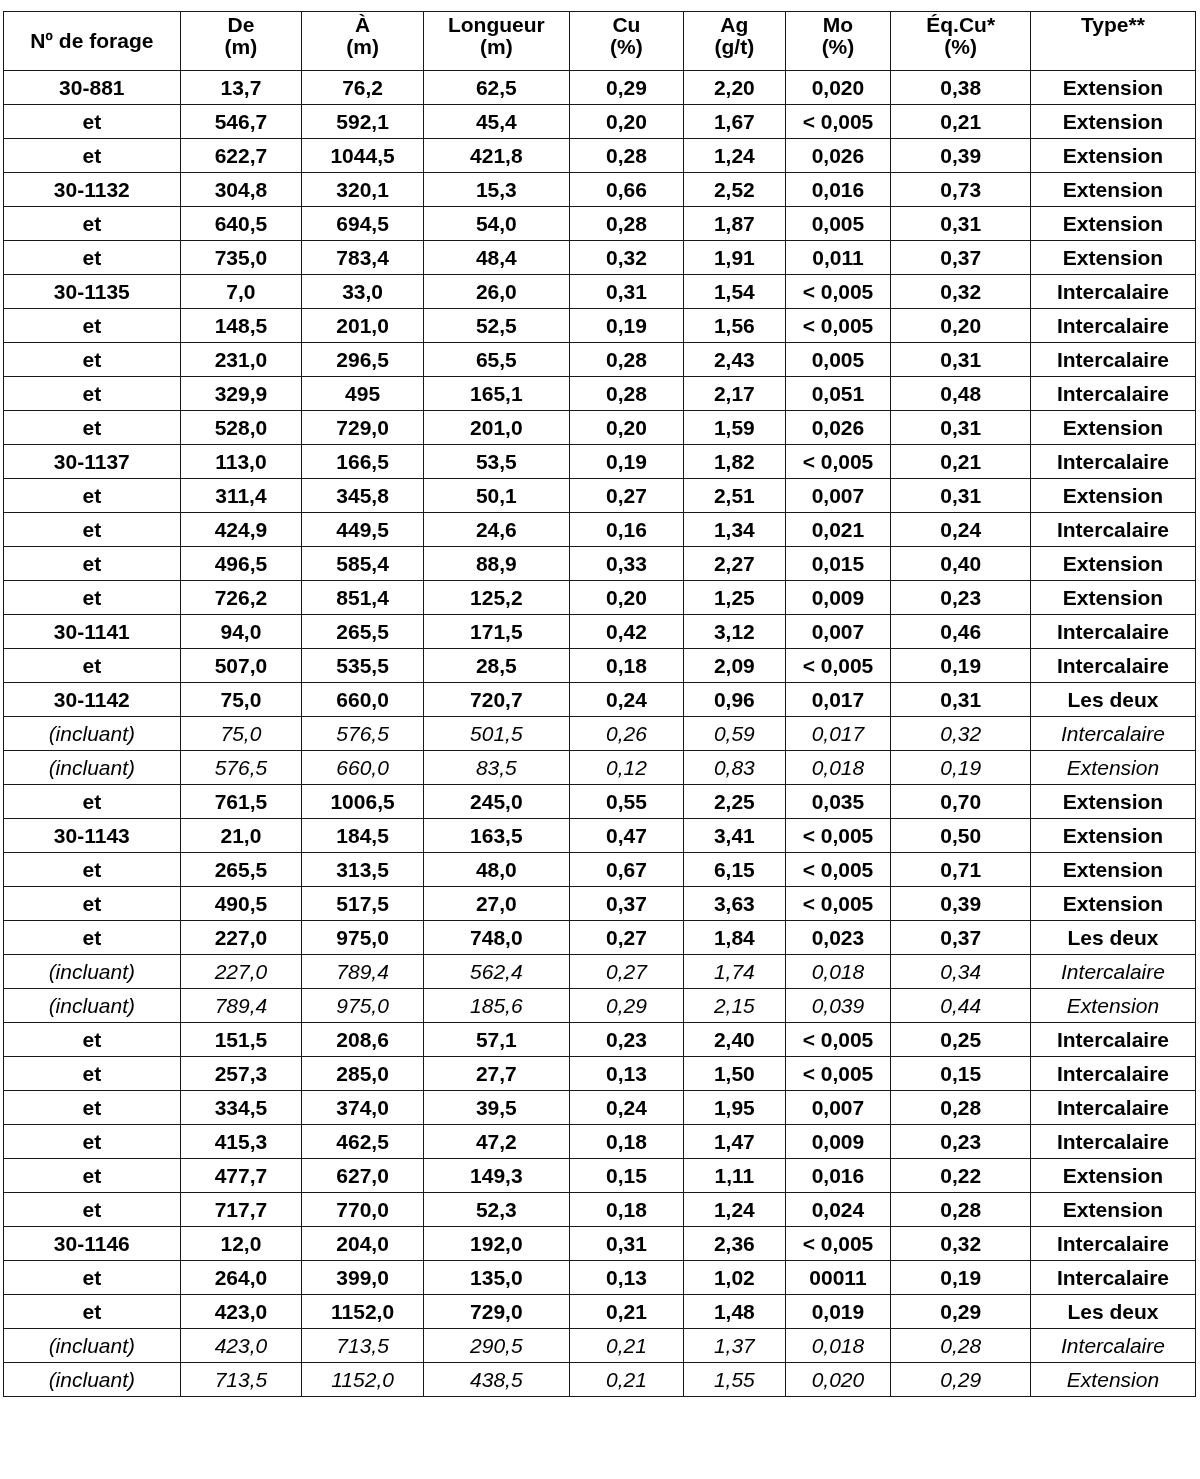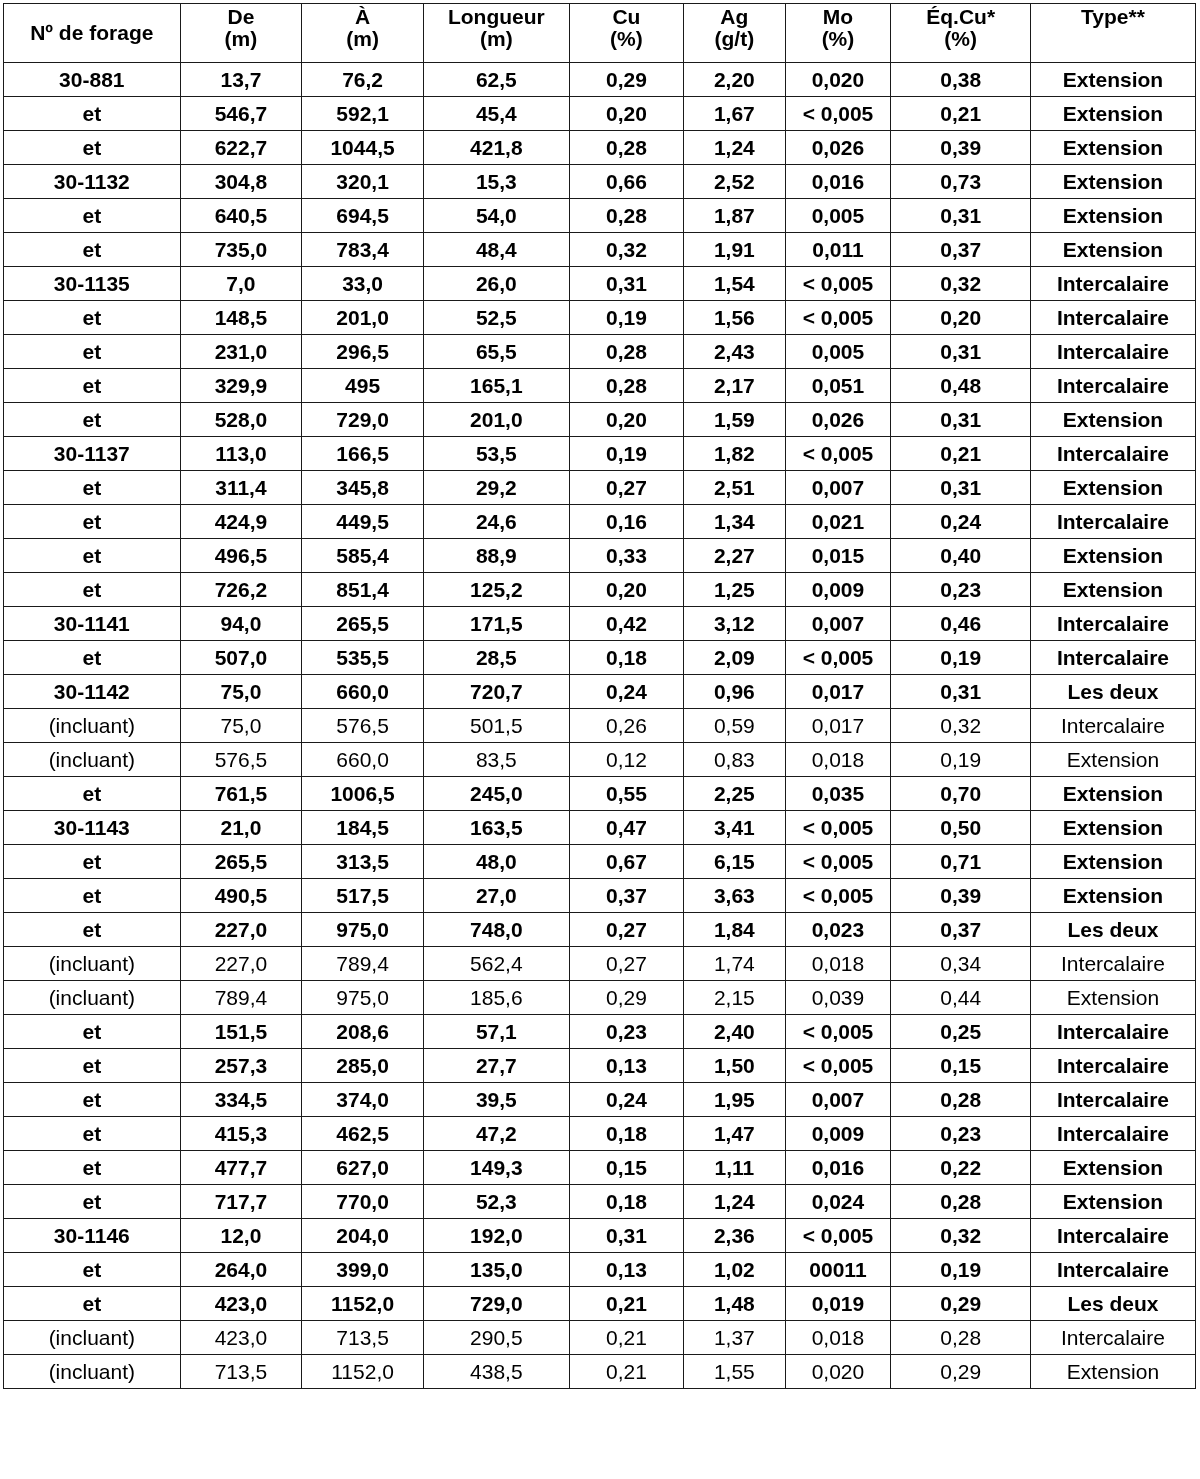--- a/index.html
+++ b/index.html
@@ -1,17 +1,17 @@
 <!DOCTYPE html>
 <html><head>
   <meta charset="utf-8">
   <style>
     html, body { margin: 0; padding: 0; background: #ffffff; }
     body { width: 1200px; height: 1479px; overflow: hidden; }
-    .wrap { position: absolute; left: 3px; top: 3px; }
+    .wrap { position: absolute; left: 3px; top: 11px; }
     table {
       border-collapse: collapse;
       font-family: "Liberation Sans", sans-serif;
       color: #000;
       table-layout: fixed;
       width: 1193px;
     }
     th, td {
       border: 1.6px solid #1a1a1a;
       text-align: center;
@@ -28,21 +28,21 @@
       padding-top: 2px;
     }
     th.single { vertical-align: middle; padding-top: 0; }
     th.type { vertical-align: top; padding-top: 2px; }
     td {
       font-size: 21px;
       height: 33px;
       line-height: 33px;
       font-weight: bold;
     }
-    tr.sub td { font-weight: normal; }
+    tr.sub td { font-weight: normal; font-style: italic; }
     .hl1, .hl2 { display: block; }
   </style>
 </head>
 <body>
 
 <div class="wrap">
   <table>
     <colgroup>
         <col style="width: 167px;">
         <col style="width: 115px;">
@@ -222,21 +222,21 @@
           <td>0,19</td>
           <td>1,82</td>
           <td>&lt; 0,005</td>
           <td>0,21</td>
           <td>Intercalaire</td>
         </tr>
         <tr>
           <td>et</td>
           <td>311,4</td>
           <td>345,8</td>
-          <td>29,2</td>
+          <td>50,1</td>
           <td>0,27</td>
           <td>2,51</td>
           <td>0,007</td>
           <td>0,31</td>
           <td>Extension</td>
         </tr>
         <tr>
           <td>et</td>
           <td>424,9</td>
           <td>449,5</td>

